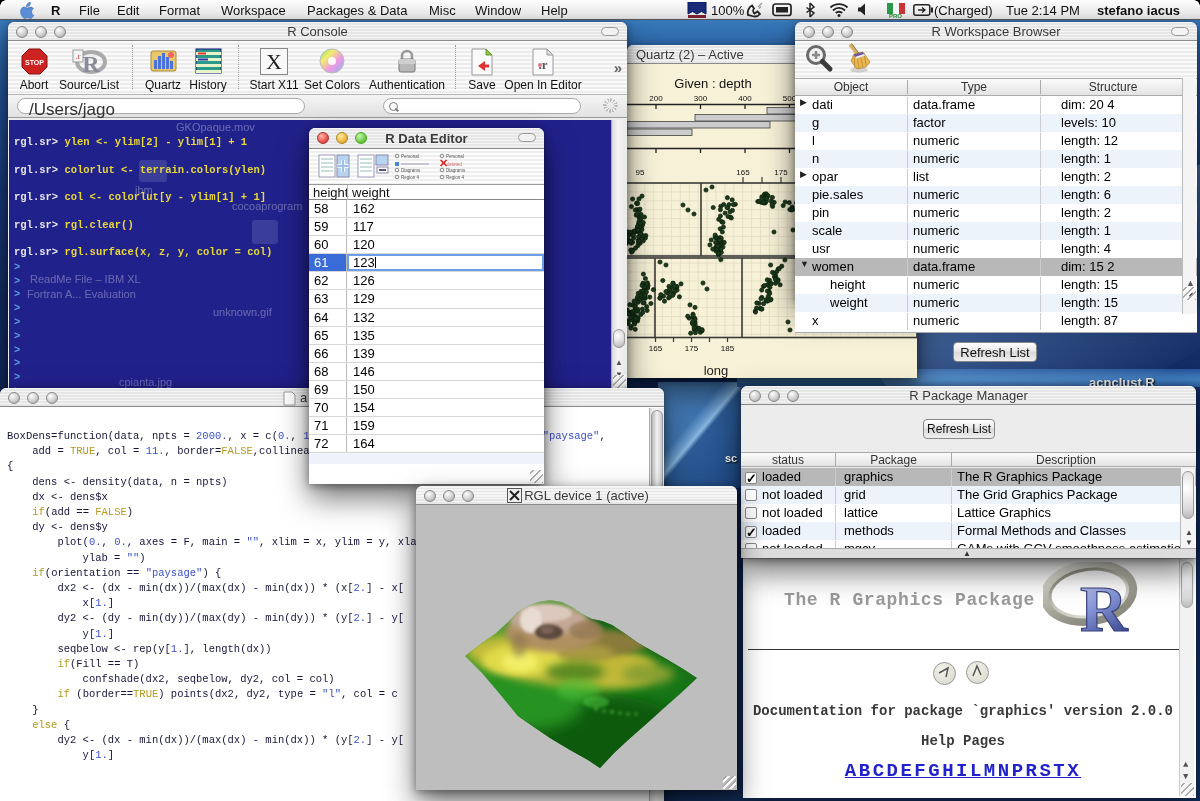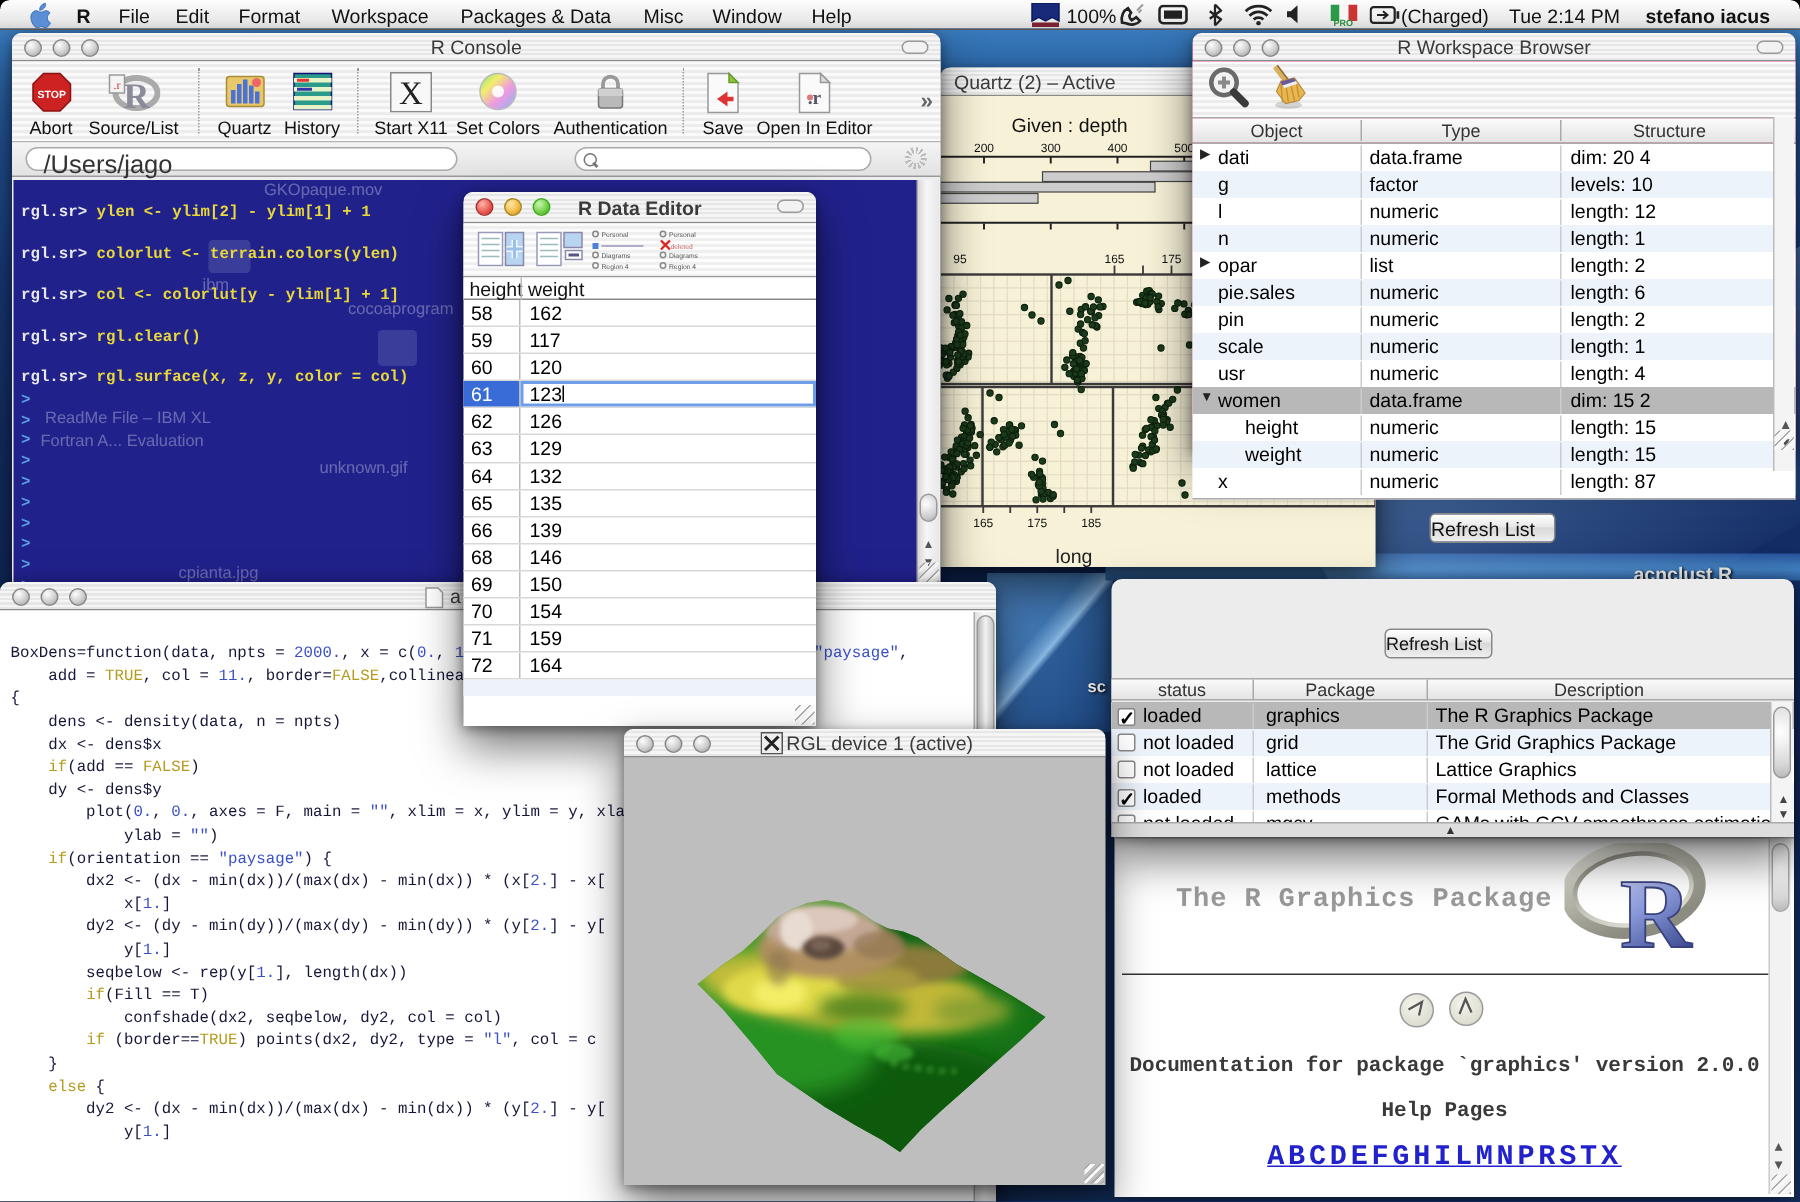--- a/index.html
+++ b/index.html
@@ -49,36 +49,36 @@
 .cline{position:absolute;left:5px;white-space:pre;font-family:"Liberation Mono",monospace;font-size:10.5px;line-height:12px;font-weight:bold}
 .cp{color:#e8e8e8} .cy{color:#e8d838} .cb{color:#5b9ee0}
 .ghost{position:absolute;color:rgba(255,255,255,0.32);font-size:11px;white-space:nowrap}
 .gbox{position:absolute;background:rgba(180,190,230,0.18);border-radius:3px}
 
 #quartz{left:627px;top:45px;width:290px;height:333px;background:#f7f1d7}
 #quartz .qtitle{position:absolute;left:9px;top:0}
 .qbody{position:absolute;left:0;top:20px;width:290px;height:313px;overflow:hidden}
 .qlong{position:absolute;left:59px;top:298px;width:60px;text-align:center;font-size:13px;color:#222}
 
-#wb{left:795px;top:22px;width:402px;height:279px;background:#ec4899}
+#wb{left:795px;top:22px;width:402px;height:279px;background:#1d4ed8}
 #wbtool{position:relative;height:38px;background:repeating-linear-gradient(180deg,#fafafa 0 2px,#ececec 2px 4px);border-bottom:1px solid #aaa}
 #wbhead{position:relative;height:17px;background:linear-gradient(#fbfbfb,#e3e3e3);border-bottom:1px solid #aaa;font-size:12px;color:#333}
 #wbhead div{position:absolute;top:1px;text-align:center}
 .wrow{position:relative;height:18px;font-size:13px;color:#000;background:#fff}
 .walt{background:#edf3fb}
 .wsel{background:#b8b8b8}
 .wrow div{position:absolute;top:1px;height:17px;overflow:hidden}
 .wc1{left:0;width:112px;padding-left:17px}
 .wc2{left:112px;width:133px;padding-left:5px;border-left:1px solid #ccc}
-.wc3{left:245px;width:145px;padding-left:6px;border-left:1px solid #ccc}
+.wc3{left:245px;width:145px;padding-left:20px;border-left:1px solid #ccc}
 .wtri{position:absolute;left:5px;top:0;font-size:9px;color:#222}
 #wbrows{position:relative;background:#fff;height:237px;overflow:hidden;border-bottom:1px solid #aaa}
 #wbscroll{position:absolute;right:1px;top:56px;width:14px;height:236px;background:#f4f4f4;border-left:1px solid #bbb}
 #wbfoot{position:relative;height:40px}
-.aquabtn{position:absolute;border-radius:4px;background:linear-gradient(#fff,#e8e8e8 45%,#d8d8d8 50%,#efefef);border:1px solid #888;font-size:13px;color:#111;text-align:left}
+.aquabtn{position:absolute;border-radius:4px;background:linear-gradient(#fff,#e8e8e8 45%,#d8d8d8 50%,#efefef);border:1px solid #888;font-size:13px;color:#111;text-align:center}
 
 #pkg{left:741px;top:386px;width:455px;height:172px;background:#ececec}
 #pkghead{position:absolute;left:0;top:66px;width:100%;height:15px;background:linear-gradient(#fbfbfb,#e3e3e3);border-top:1px solid #aaa;border-bottom:1px solid #aaa;font-size:12px;color:#333}
 #pkghead div{position:absolute;top:0;text-align:center}
 .prow{position:relative;height:18px;font-size:13px;color:#000;background:#fff}
 .palt{background:#edf3fb}
 .psel{background:#b8b8b8}
 .prow div{position:absolute;top:1px;height:17px;overflow:hidden}
 .pc1{left:0;width:94px;padding-left:4px}
 .pc2{left:94px;width:116px;padding-left:8px;border-left:1px solid #ccc}
@@ -907,20 +907,25 @@
   <div id="cscroll">
    <div class="thumb"></div>
    <div class="arr" style="bottom:22px">▲</div>
    <div class="arr" style="bottom:10px">▼</div>
   </div>
  </div>
  <div class="grip" style="right:1px;bottom:1px"></div>
 </div>
 
 <div class="win" id="pkg">
+ <div class="tbar"><div class="btns">
+        <div class="wb1"></div>
+        <div class="wb1"></div>
+        <div class="wb1"></div>
+      </div>R Package Manager</div>
  <div class="aquabtn" style="left:182px;top:33px;width:72px;height:20px;line-height:19px;font-size:12px">Refresh List</div>
  <div id="pkghead">
       <div style="left:0;width:94px">status</div>
       <div style="left:94px;width:116px;border-left:1px solid #aaa">Package</div>
       <div style="left:210px;width:229px;border-left:1px solid #aaa">Description</div>
     </div>
  <div id="pkgrows">
       <div class="prow psel">
         <div class="pc1"><span class="cbox"><span class="chk">✓</span></span>loaded</div>
         <div class="pc2">graphics</div>

